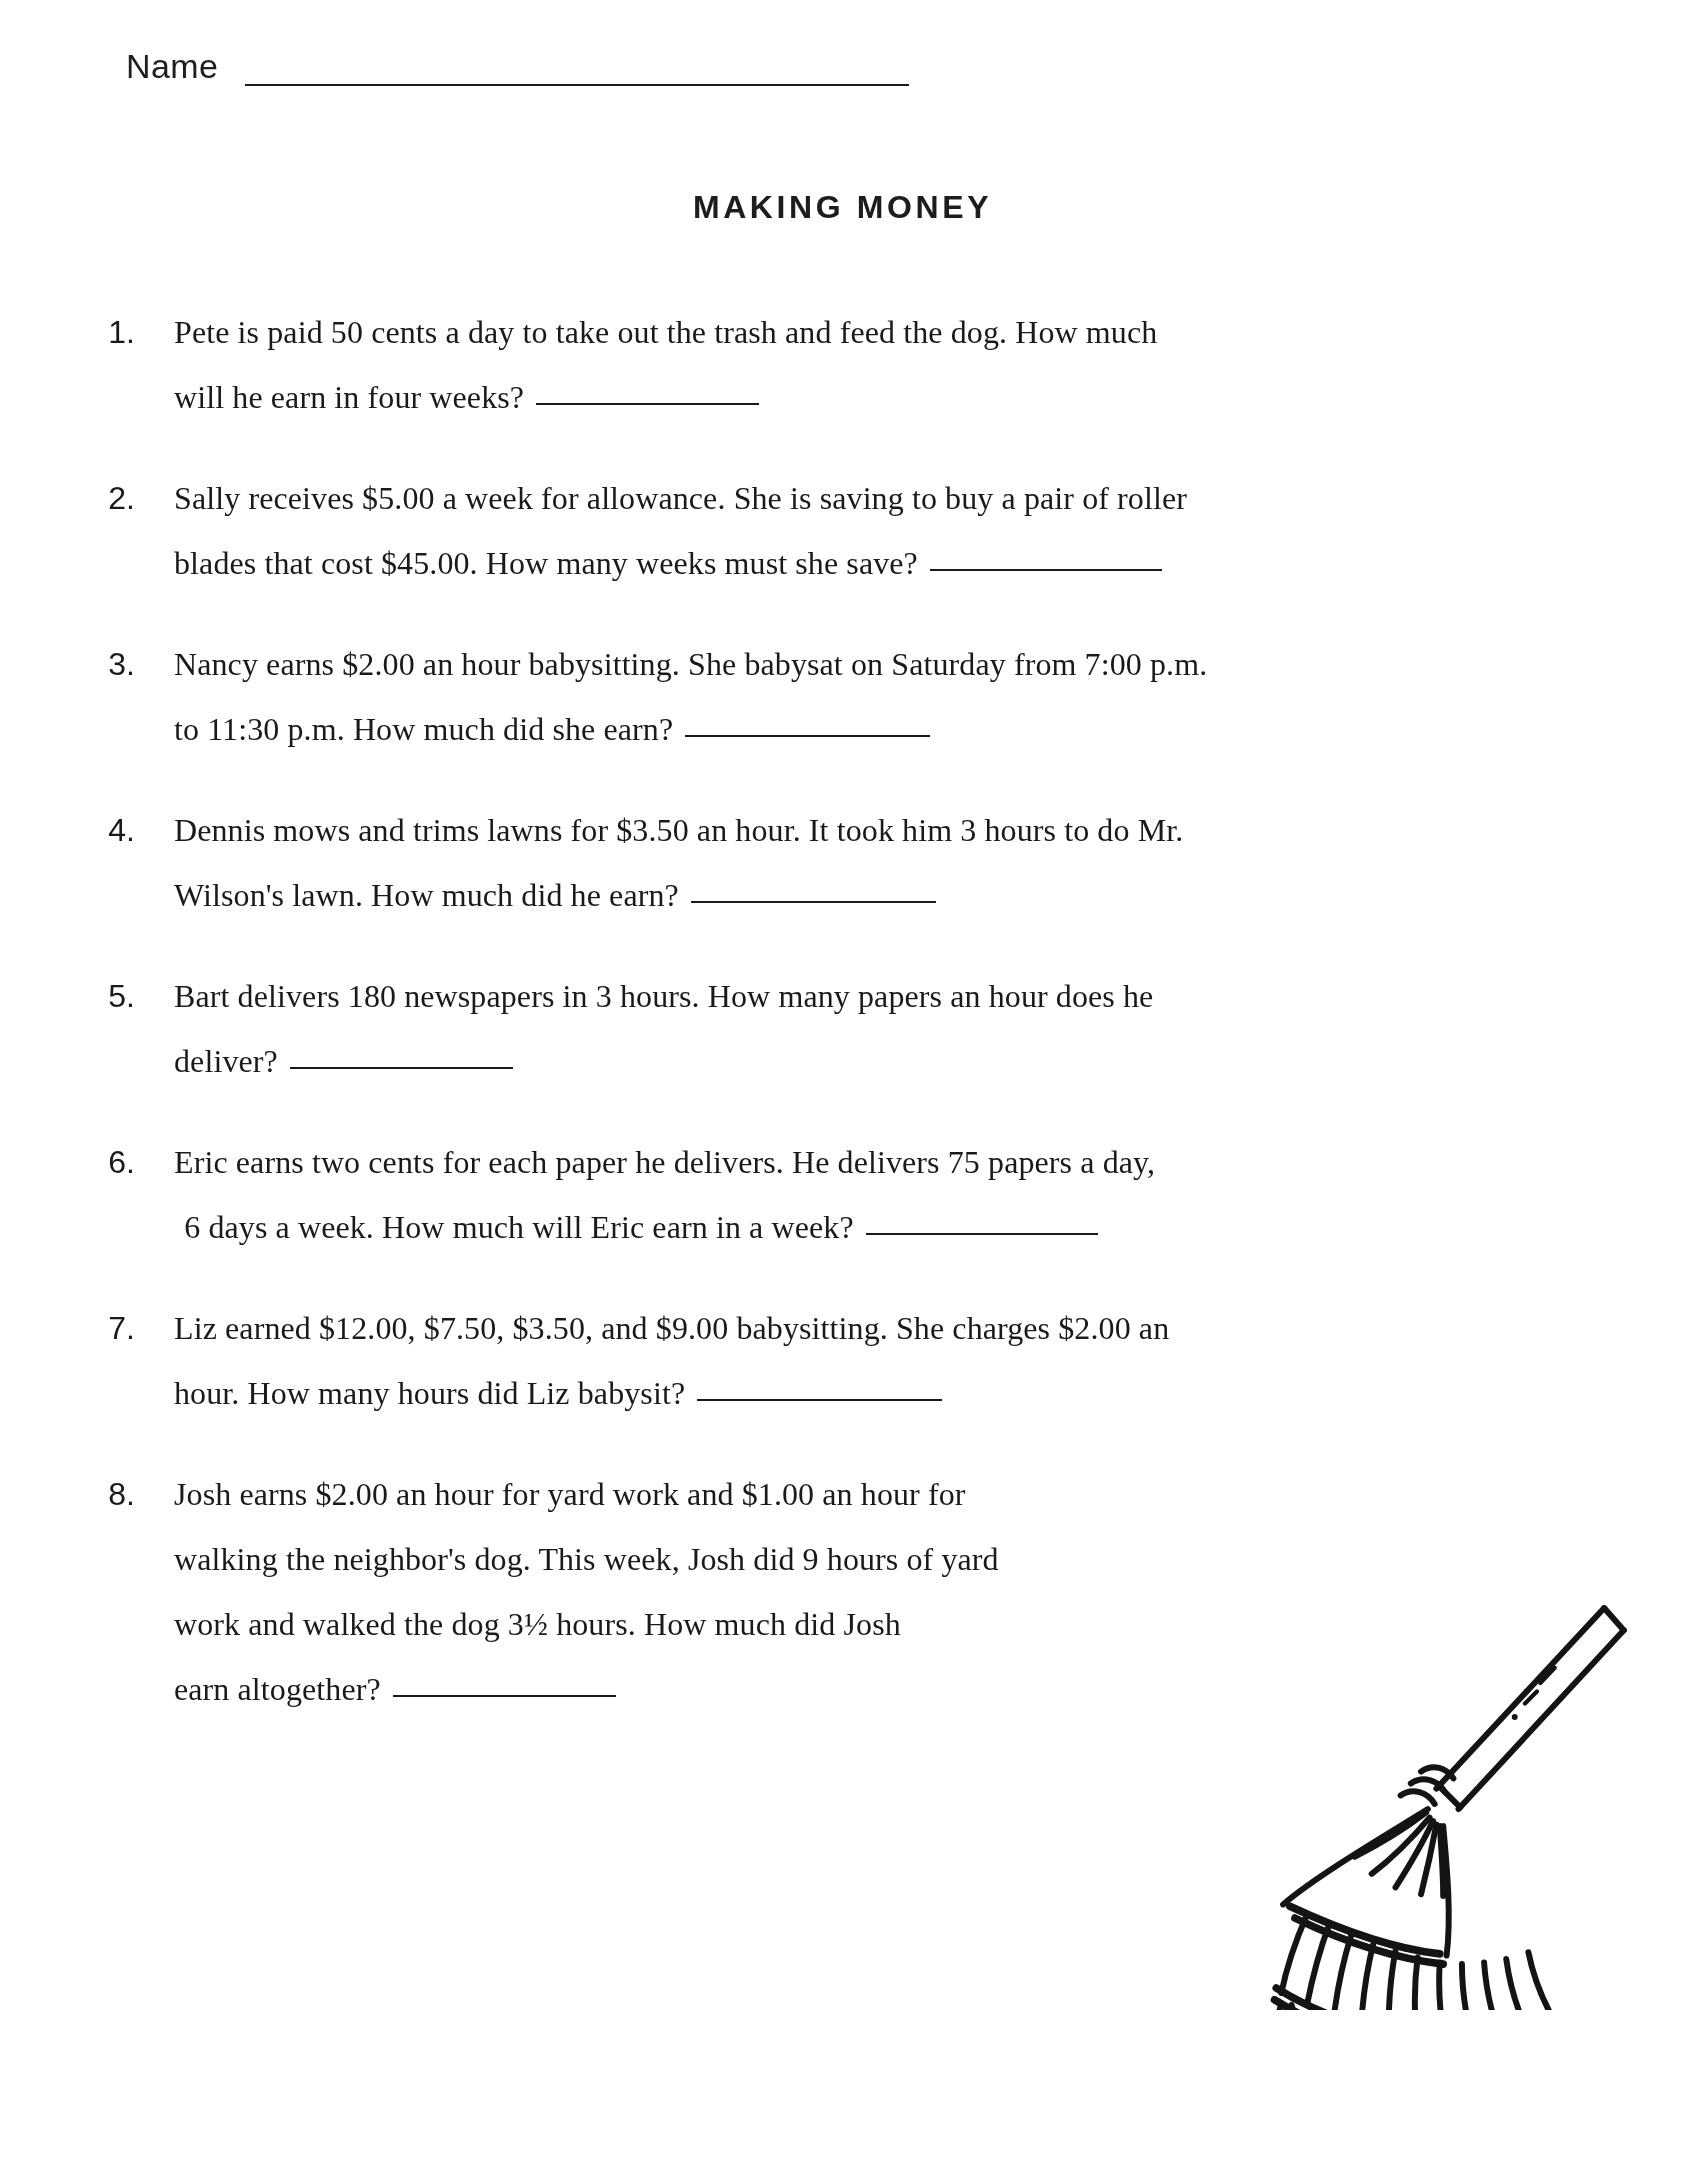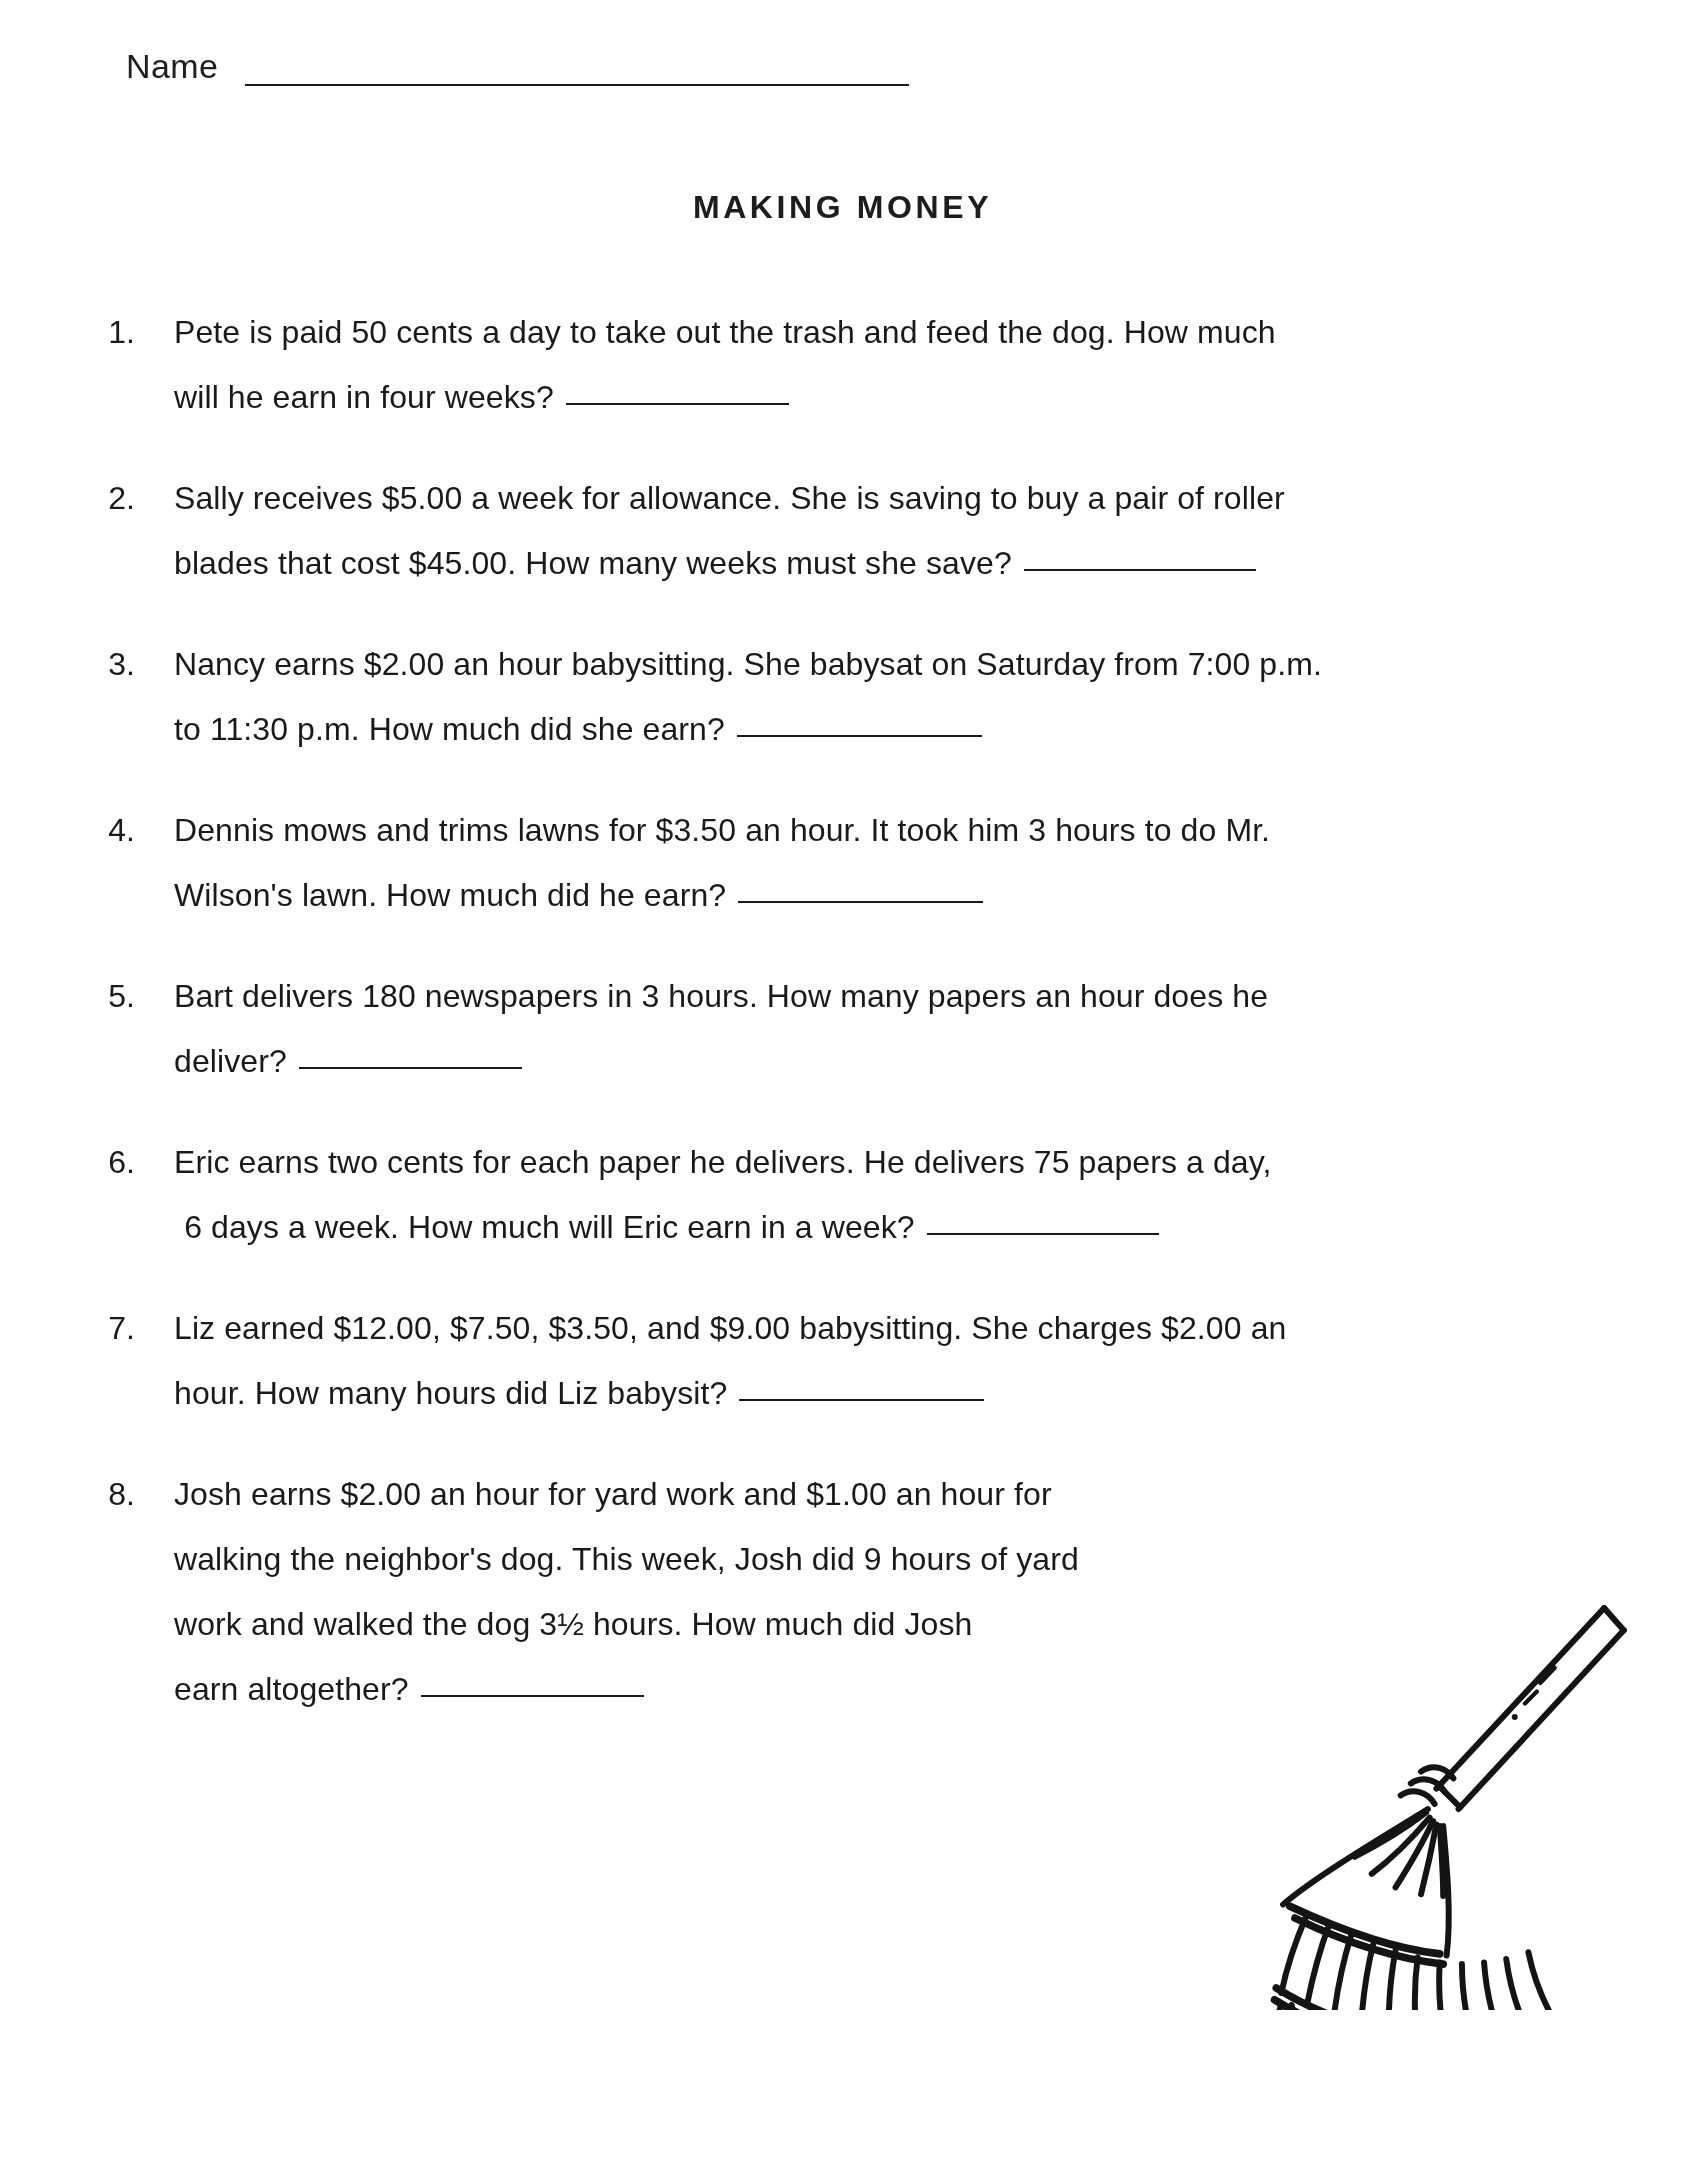--- a/index.html
+++ b/index.html
@@ -76,20 +76,21 @@
     padding-right: 0;
     font-size: 32px;
     line-height: 65px;
     color: #1a1a1a;
     margin-left: 43px;
   }
   .q-body {
     flex: 1 1 auto;
     padding-left: 39px;
     padding-right: 111px;
+    font-family: Liberation Serif, serif;
   }
   .q-line {
     font-size: 32px;
     line-height: 65px;
     color: #1a1a1a;
     white-space: nowrap;
     letter-spacing: 0.1px;
   }
   .q-line.indented { padding-left: 10.2px; }
 

